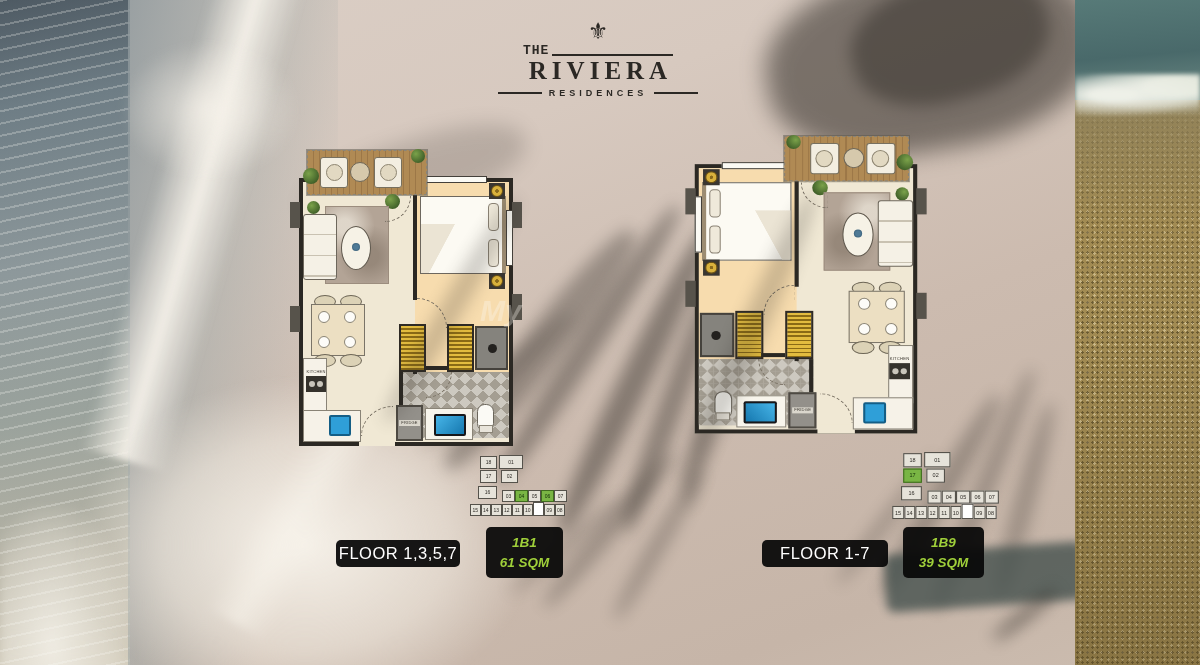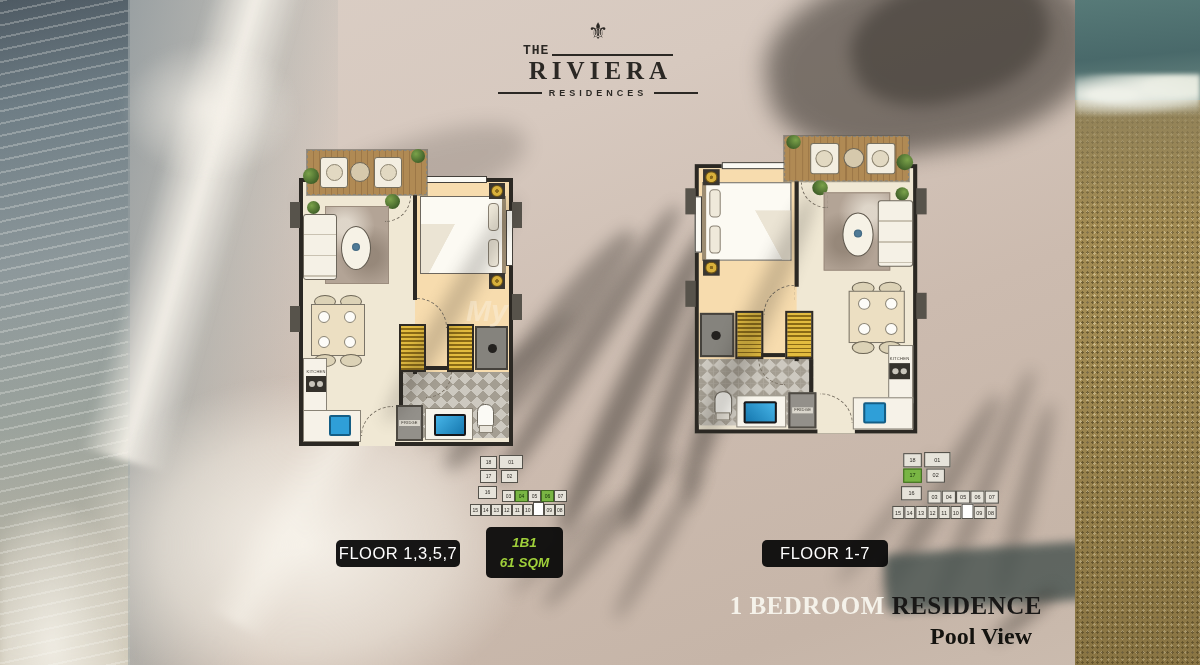--- a/index.html
+++ b/index.html
@@ -55,21 +55,21 @@
   .logo .rule{flex:1;border-top:2px solid #2b2824;margin-bottom:1px;}
   .logo .riviera{font-size:25px;font-weight:bold;letter-spacing:5px;padding-left:5px;line-height:1.1;}
   .logo .bh{font-size:31px;font-weight:bold;letter-spacing:0.5px;line-height:1.05;white-space:nowrap;}
   .logo .res-row{display:flex;align-items:center;gap:7px;width:200px;margin:3px auto 0;}
   .logo .line{flex:1;border-top:2px solid #2b2824;}
   .logo .res{font-size:9px;letter-spacing:4px;font-weight:bold;font-family:"Liberation Sans",sans-serif;}
 
   
   .watermark{position:absolute;left:466px;top:296px;z-index:8;color:rgba(252,250,244,.32);
     font-style:italic;font-weight:bold;line-height:1;pointer-events:none;}
-  .wm-my{font-size:30px;margin-left:0;}
+  .wm-my{font-size:30px;margin-left:14px;}
   .wm-main{font-size:31px;letter-spacing:.5px;margin-top:2px;white-space:nowrap;}
 
   
   .plan{position:absolute;width:214px;height:296px;z-index:4;}
   .plan-left{left:299px;top:150px;}
   .plan-right{left:699px;top:136px;transform:scale(-1.04,1.005);transform-origin:50% 0;}
   .plan.flip .microtext{transform:scaleX(-1);}
   .plan div{position:absolute;}
 
   .pbody{left:0;top:28px;width:214px;height:268px;border:4px solid #2b2823;background:#f0e8d4;}
@@ -417,26 +417,23 @@
       <div class="kcell" style="left: 76px; top: 49px; width: 10.5px; height: 12px;">09</div>
       <div class="kcell" style="left: 86.5px; top: 49px; width: 10.5px; height: 12px;">08</div>
     </div>
 
   <div class="pill floor-pill fp-left">FLOOR 1,3,5,7</div>
   <div class="pill unit-pill up-left">
     <div>1B1</div>
     <div>61 SQM</div>
   </div>
   <div class="pill floor-pill fp-right">FLOOR 1-7</div>
+  <div class="pill unit-pill up-right">
+    <div>1B9</div>
+    <div>39 SQM</div>
+  </div>
 
   <div class="watermark">
     <div class="wm-my">My</div>
   </div>
 
-  <div class="footer">
-    <div class="l1">
-      <span class="accent">1 BEDROOM</span>
-      <span class="rest">RESIDENCE</span>
-    </div>
-    <div class="l2">Pool View</div>
-  </div>
 
 </div>
 
 </body></html>

